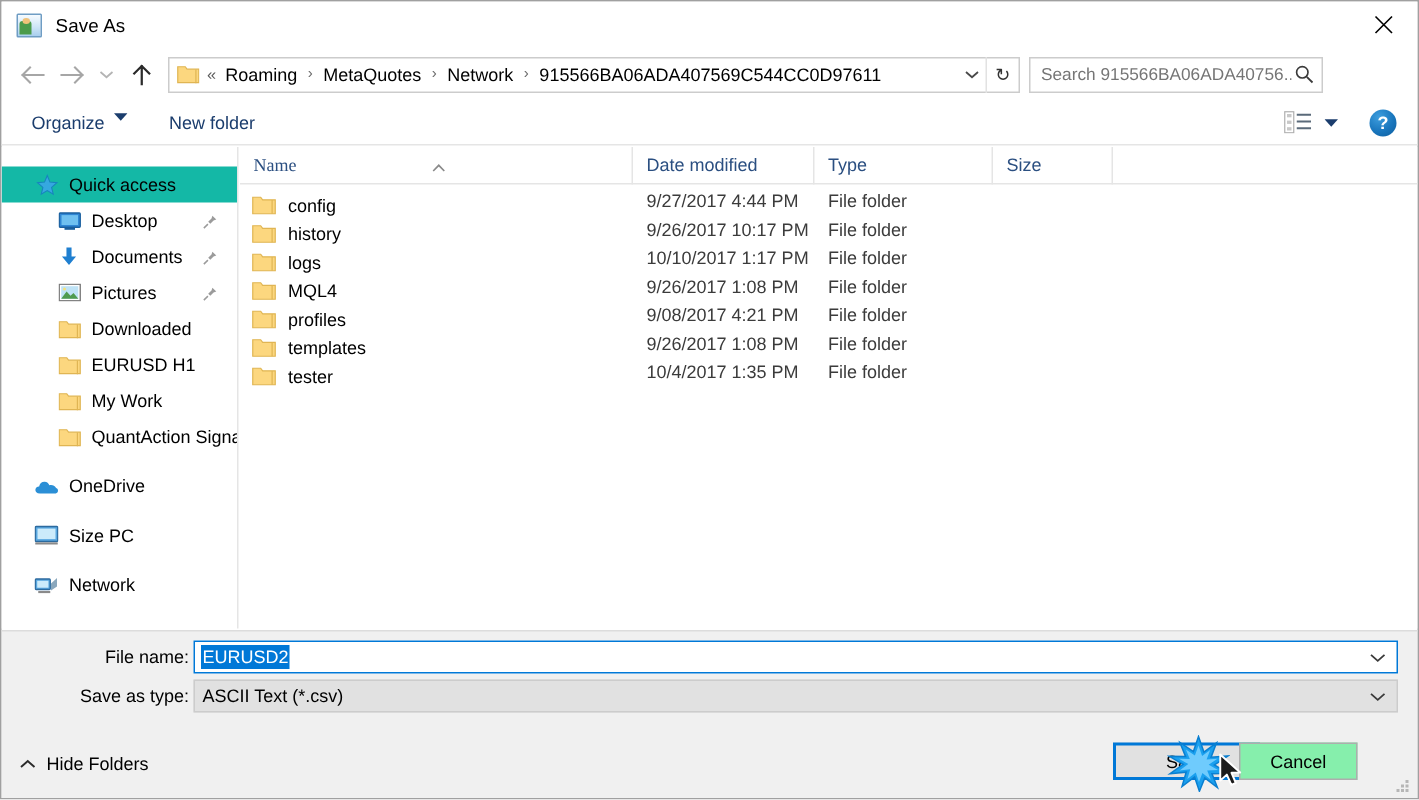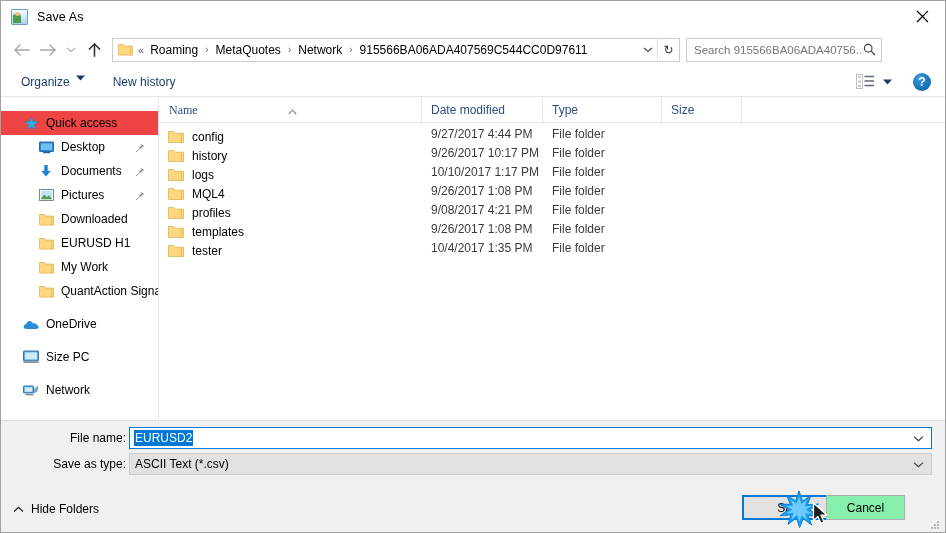--- a/index.html
+++ b/index.html
@@ -159,21 +159,21 @@
     border-right: 1px solid #e5e5e5;
     padding-top: 13px;
     overflow: hidden;
   }
   .side-item {
     height: 24px;
     display: flex; align-items: center;
     font-size: 12px; color: #000000;
     cursor: pointer; position: relative;
   }
-  .side-item.selected { background: #ef4444; }
+  .side-item.selected { background: #14b8a6; }
   .side-ico {
     width: 16px; height: 16px; flex: 0 0 auto;
     display: flex; align-items: center; justify-content: center;
     position: relative;
   }
   .side-label { margin-left: 7px; white-space: nowrap; }
   .side-pin {
     position: absolute; right: 13px;
     width: 10px; height: 10px;
   }
@@ -394,21 +394,21 @@
   </div>
 
   <div id="toolbar">
     <div id="organize-btn">
       <span>Organize</span>
       <svg width="9" height="6" viewBox="0 0 9 6">
         <path d="M0 0.5 L4.5 5.5 L9 0.5 z" fill="#1b3d6d"></path>
       </svg>
     </div>
     <div id="newfolder-btn">
-      <span>New history</span>
+      <span>New folder</span>
     </div>
 
     <div id="view-btn">
       <svg width="19" height="15" viewBox="0 0 19 15">
         <rect x="0.5" y="0.5" width="6" height="14" fill="#ffffff" stroke="#b0b0b0" stroke-width="0.8"></rect>
         <rect x="2" y="2" width="3" height="2.2" fill="#c8c8c8"></rect>
         <rect x="2" y="6.4" width="3" height="2.2" fill="#c8c8c8"></rect>
         <rect x="2" y="10.8" width="3" height="2.2" fill="#c8c8c8"></rect>
         <path d="M8.5 2.5 H18 M8.5 7 H18 M8.5 11.5 H18" stroke="#5a6a7a" stroke-width="1.3"></path>
       </svg>

